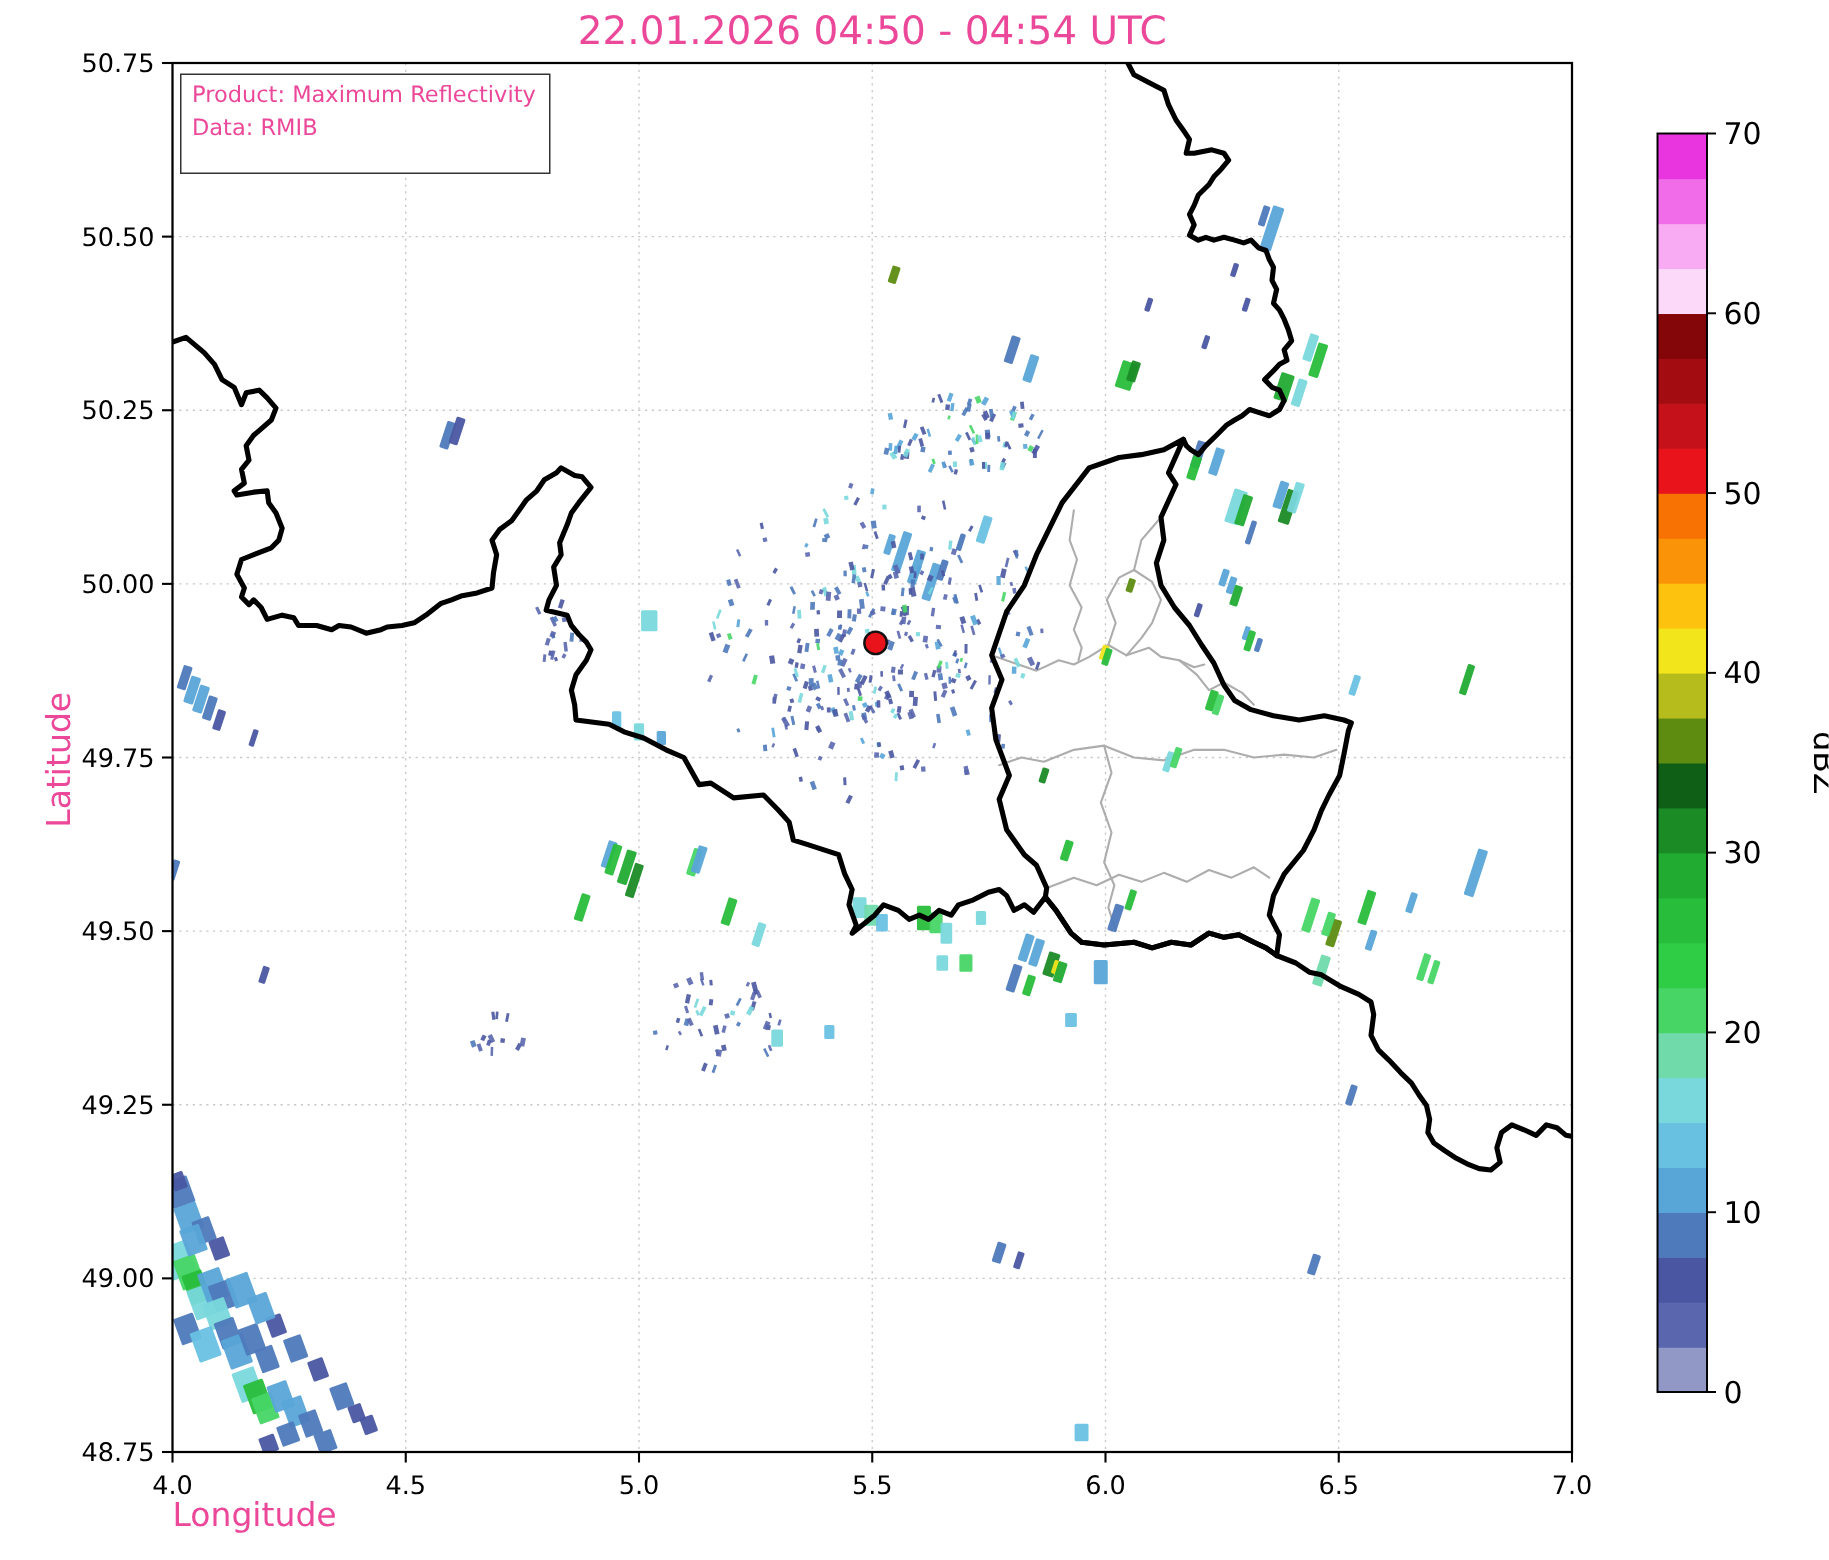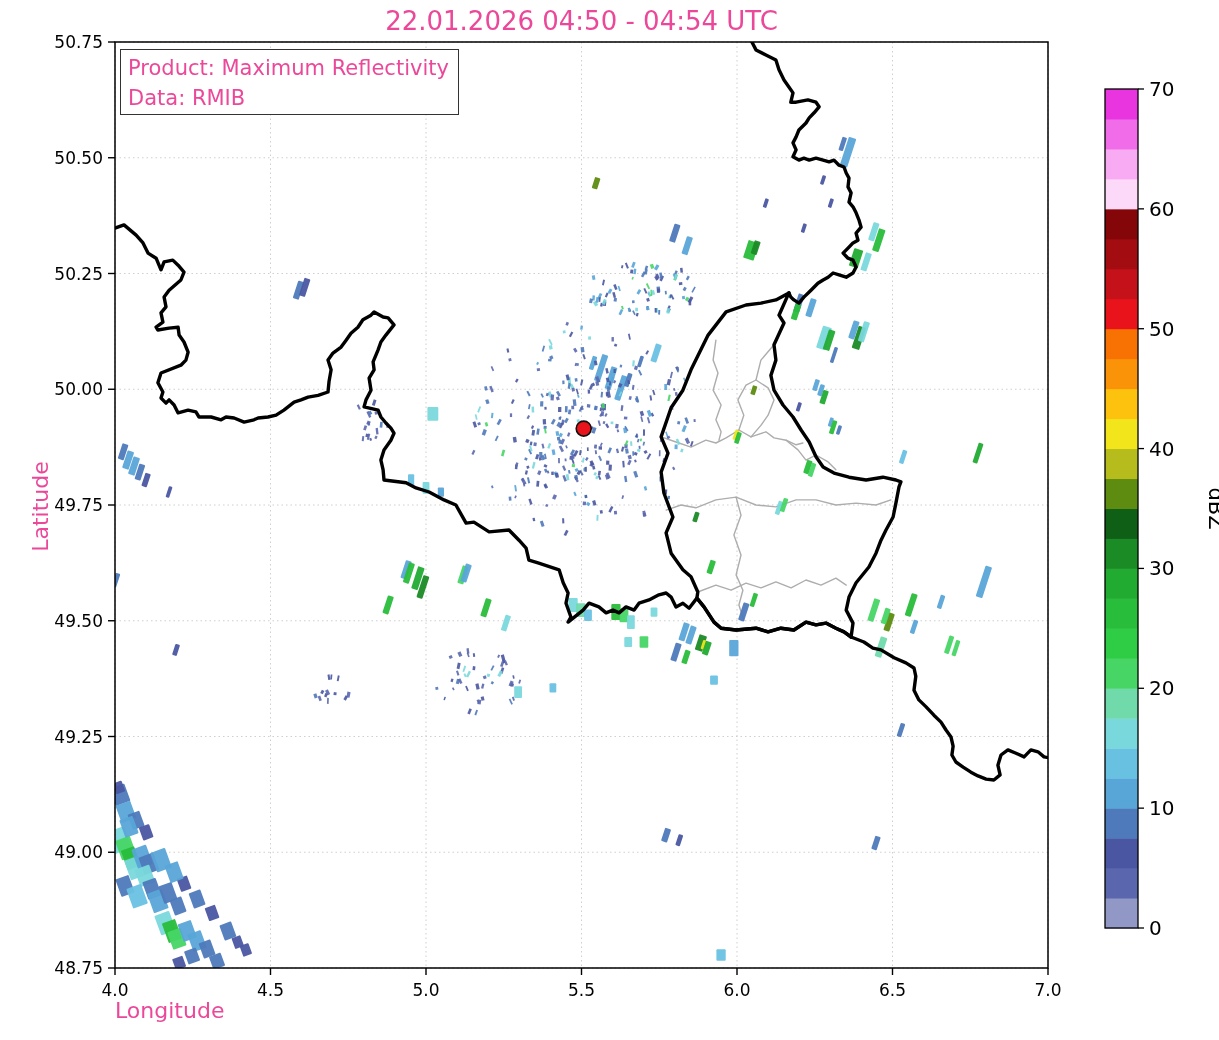--- a/index.html
+++ b/index.html
@@ -1,21 +1,21 @@
 <!DOCTYPE html>
 <html><head>
 <meta charset="utf-8">
 <style>
   html,body{margin:0;padding:0;background:#ffffff;}
   .figure{position:relative;width:1219px;height:1040px;background:#ffffff;overflow:hidden;
           font-family:"DejaVu Sans","Liberation Sans",sans-serif;color:#ec4899;margin-left:16px;}
   .title{position:absolute;left:99px;top:6px;width:933px;text-align:center;
          font-size:26px;font-weight:400;letter-spacing:0px;}
   .annot{position:absolute;left:104px;top:49px;background:#ffffff;border:1.4px solid #333;
-         padding:3px 9px 0 7px;font-size:21px;line-height:1.45;z-index:5;}
+         padding:3px 9px 18px 7px;font-size:15px;line-height:1.45;z-index:5;}
   .xlabel{position:absolute;left:99px;top:998px;width:933px;font-size:22px;}
   .ylabel{position:absolute;left:-36px;top:494px;width:120px;text-align:center;font-size:22px;
           transform:rotate(-90deg);transform-origin:center center;}
   svg{position:absolute;left:0;top:0;}
   text{font-family:"DejaVu Sans","Liberation Sans",sans-serif;}
 </style>
 </head>
 <body>
 
 <div class="figure">

